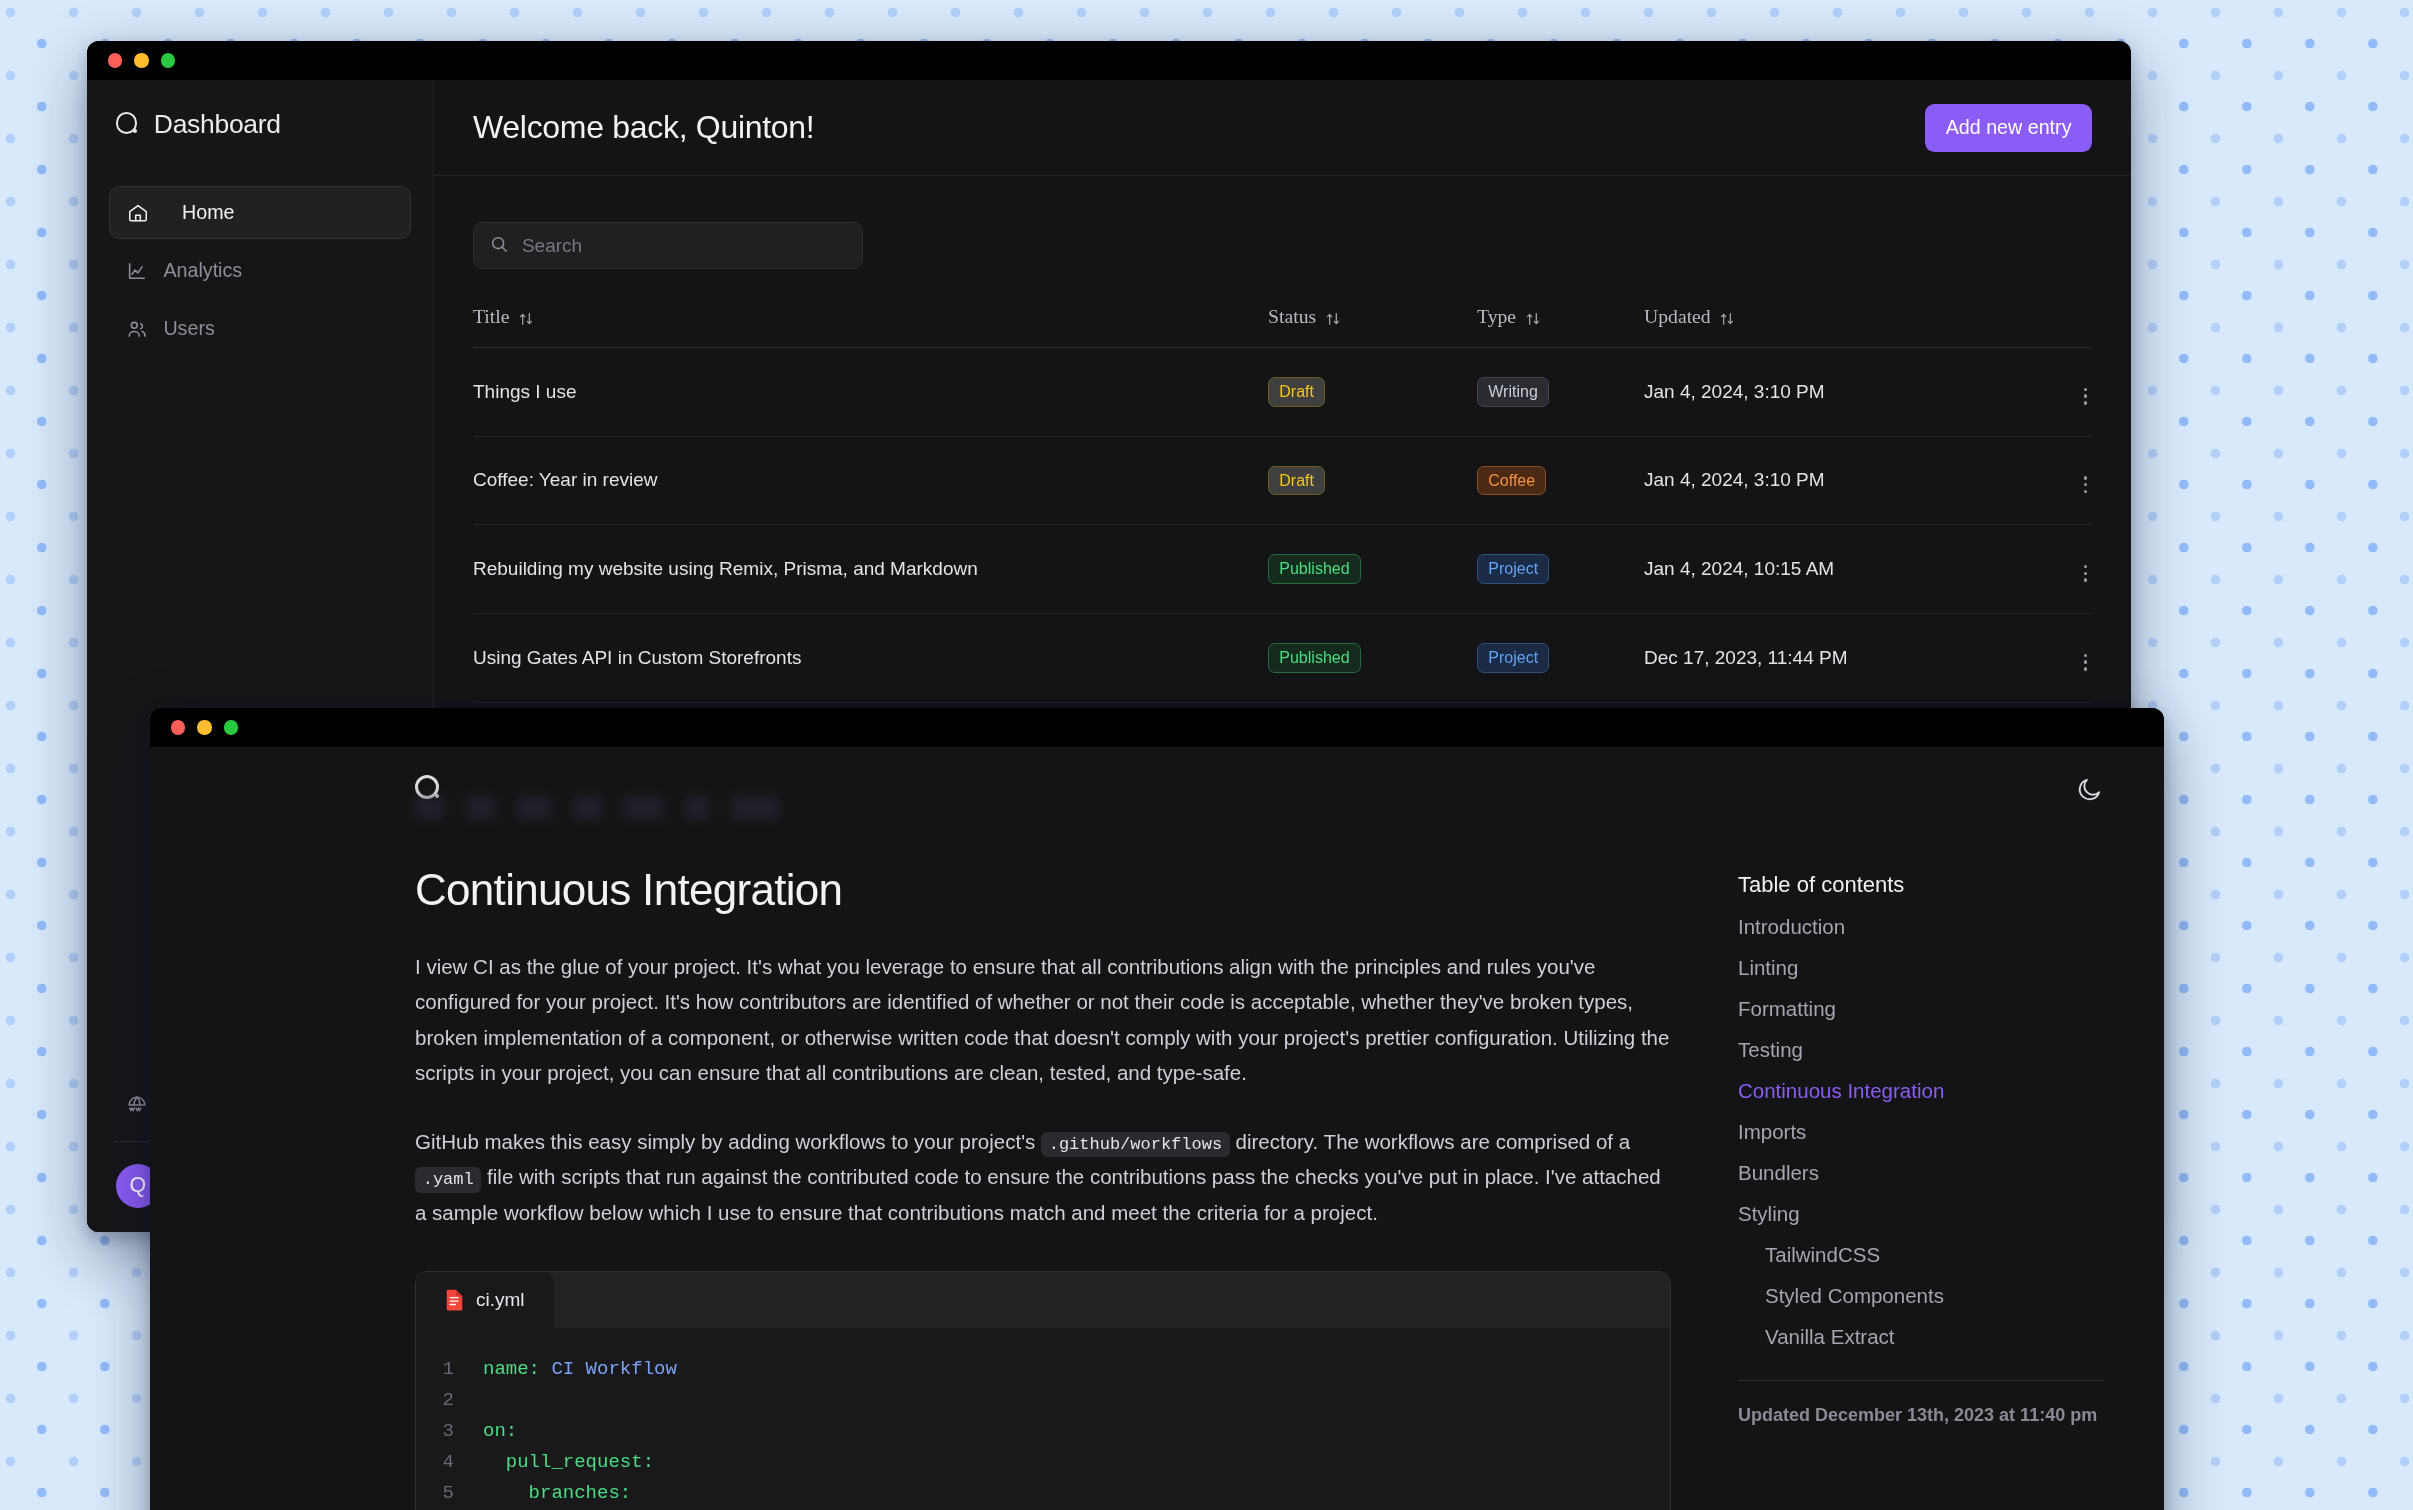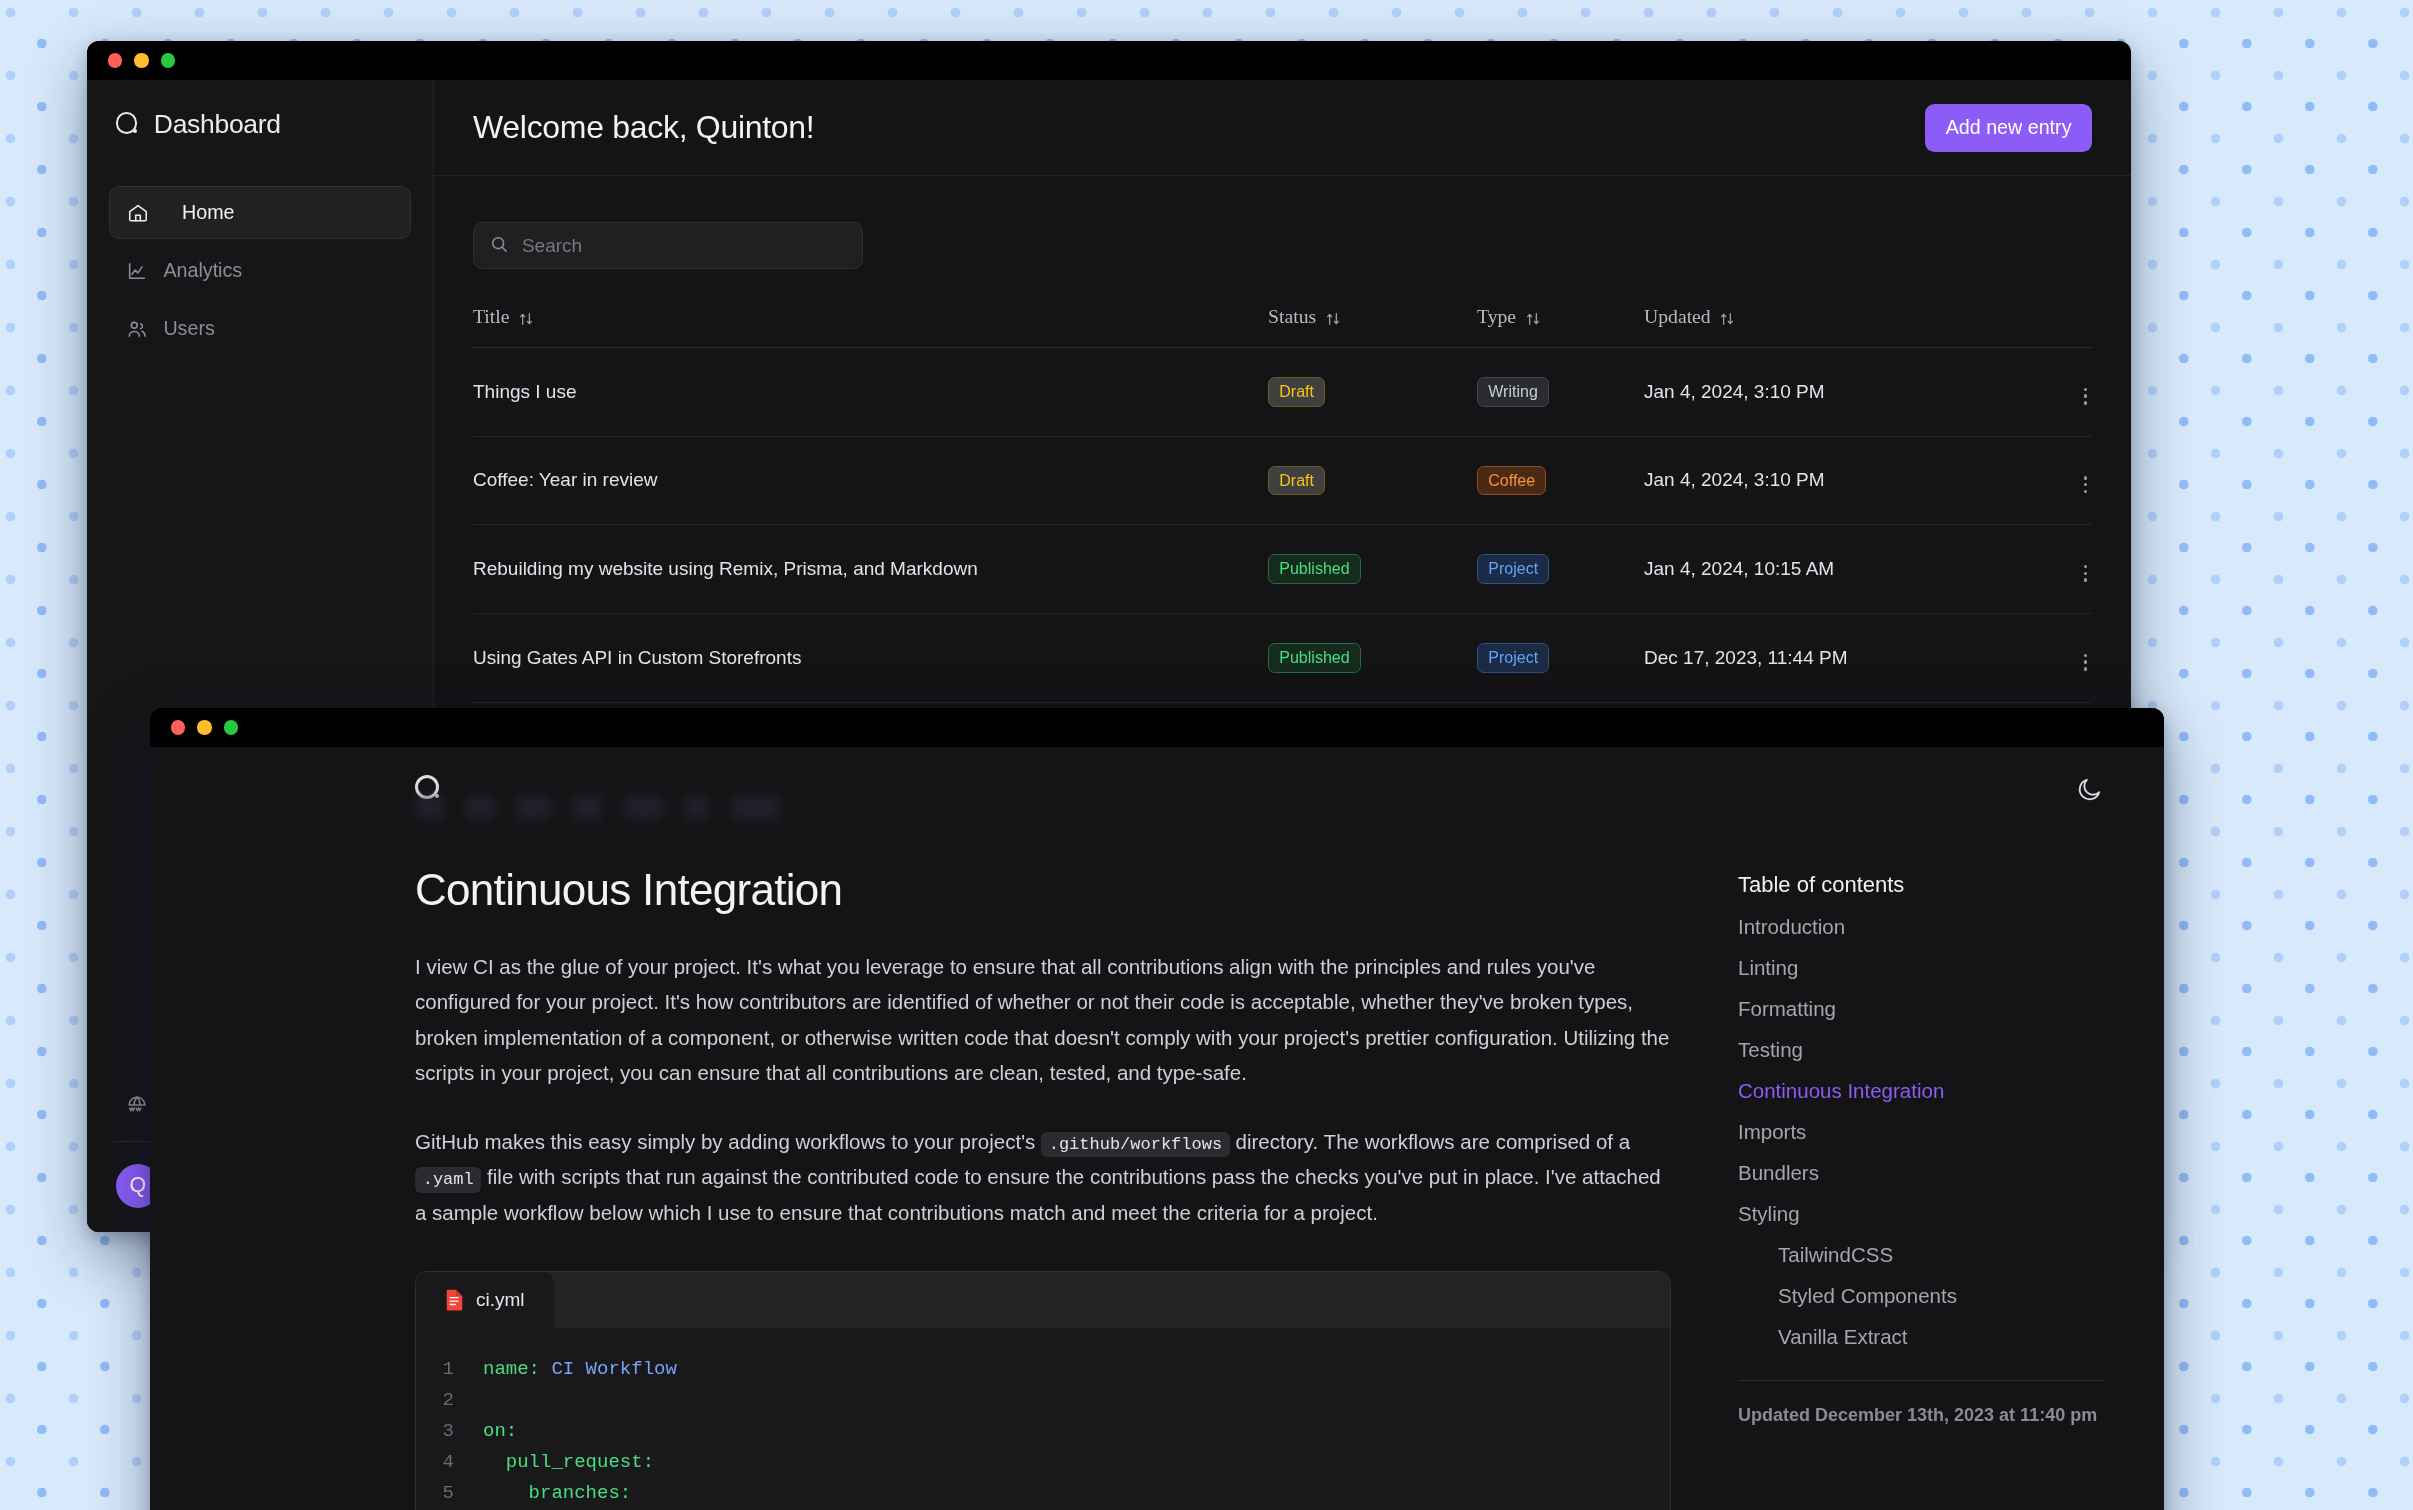--- a/index.html
+++ b/index.html
@@ -272,21 +272,21 @@
   .tok-key { color: #4ade80; }
   .tok-val { color: #7aa2f7; }
 
   
   #toc { width: 684px; padding-top: 6.8px; }
   #toc-title { color: #f1f1f4; font-size: 22px; font-weight: 400; }
   .toc-link {
     display: block; color: #a5a5ad; font-size: 20.5px;
     margin-top: 17px; text-decoration: none;
   }
-  .toc-link.sub { margin-left: 40px; }
+  .toc-link.sub { margin-left: 27px; }
   .toc-link.active { color: #8b5cf6; }
   #toc-divider { height: 0.9px; background: #2d2d33; margin: 31px 0 24px 0; }
   #toc-updated { color: #8a8a92; font-size: 18px; font-weight: bold; }
 </style>
 </head>
 <body>
 
 <div id="dot-bg"></div>
 
 <div class="window" id="dashboard-window">

